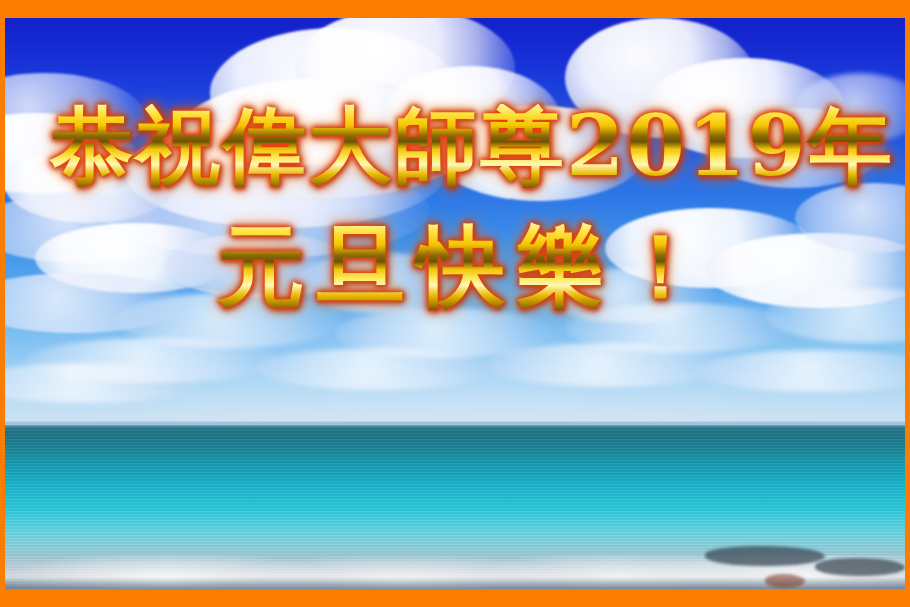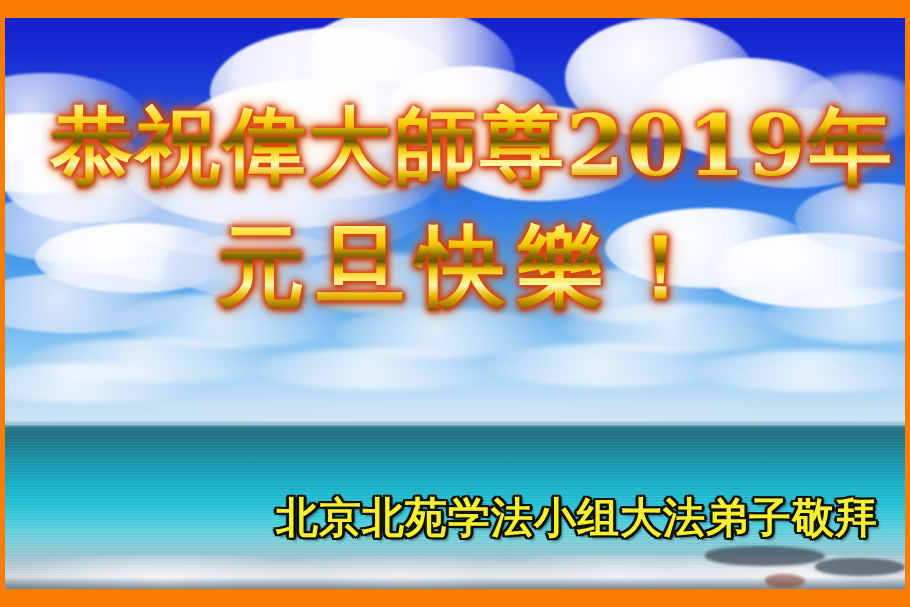--- a/index.html
+++ b/index.html
@@ -250,20 +250,19 @@
     <div class="sand"></div>
     <div class="rock" style="left:700px;top:528px;width:120px;height:20px;"></div>
     <div class="rock" style="left:810px;top:540px;width:90px;height:18px;"></div>
     <div class="rock" style="left:760px;top:556px;width:40px;height:14px;background:rgba(120,48,30,0.55);"></div>
   </div>
 
   <div id="line1" class="gold-line">恭祝偉大師尊2019年</div>
 
   <div id="line2" class="gold-line">元旦快樂！</div>
 
-  <div id="signature">北京北苑学法小组大法弟子敬拜</div>
 
   <div class="frame-top"></div>
   <div class="frame-bottom"></div>
   <div class="frame-left"></div>
   <div class="frame-right"></div>
 
 </div>
 
 </body></html>

